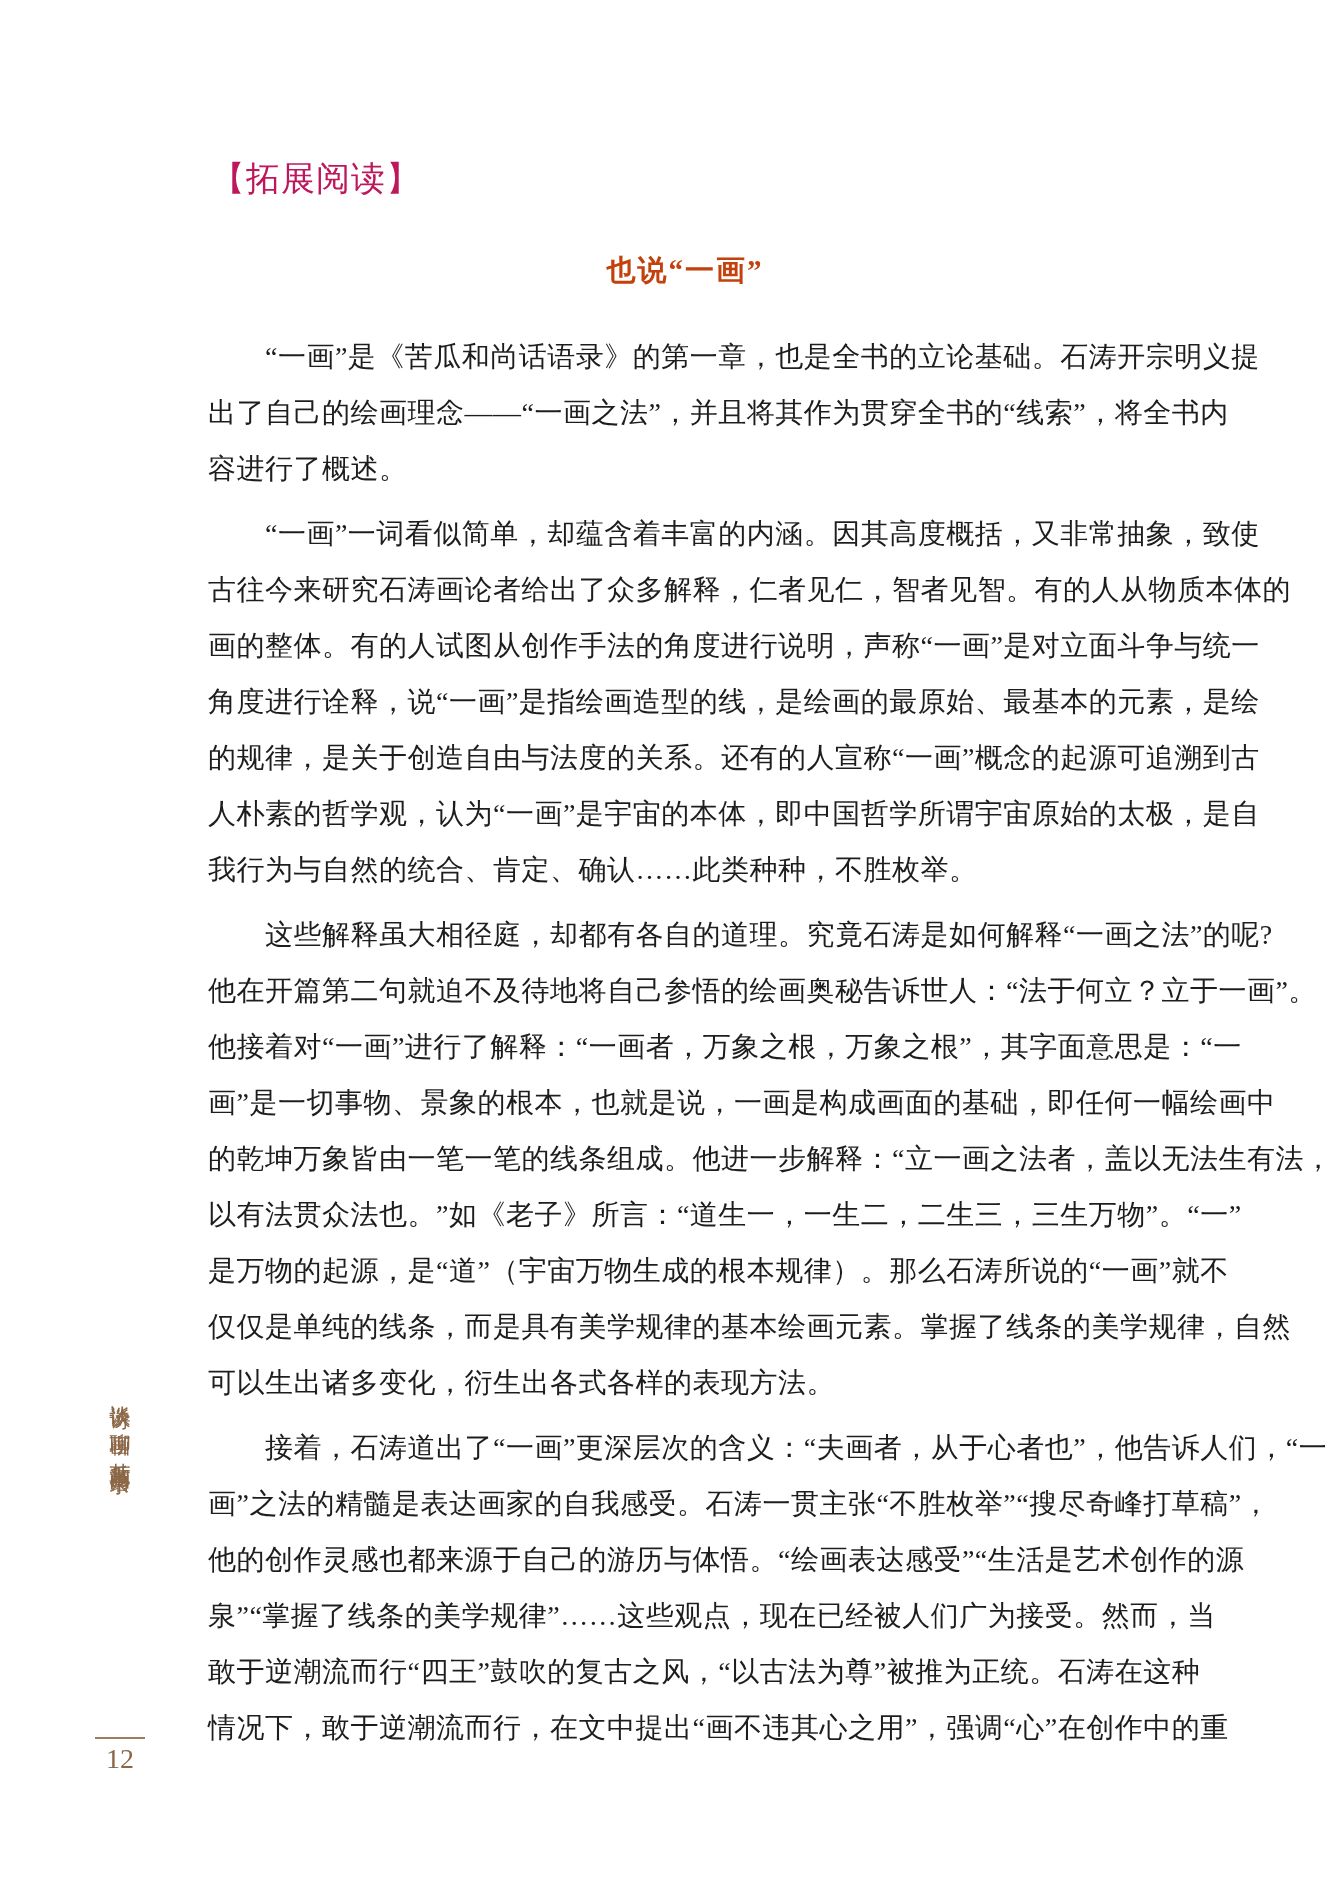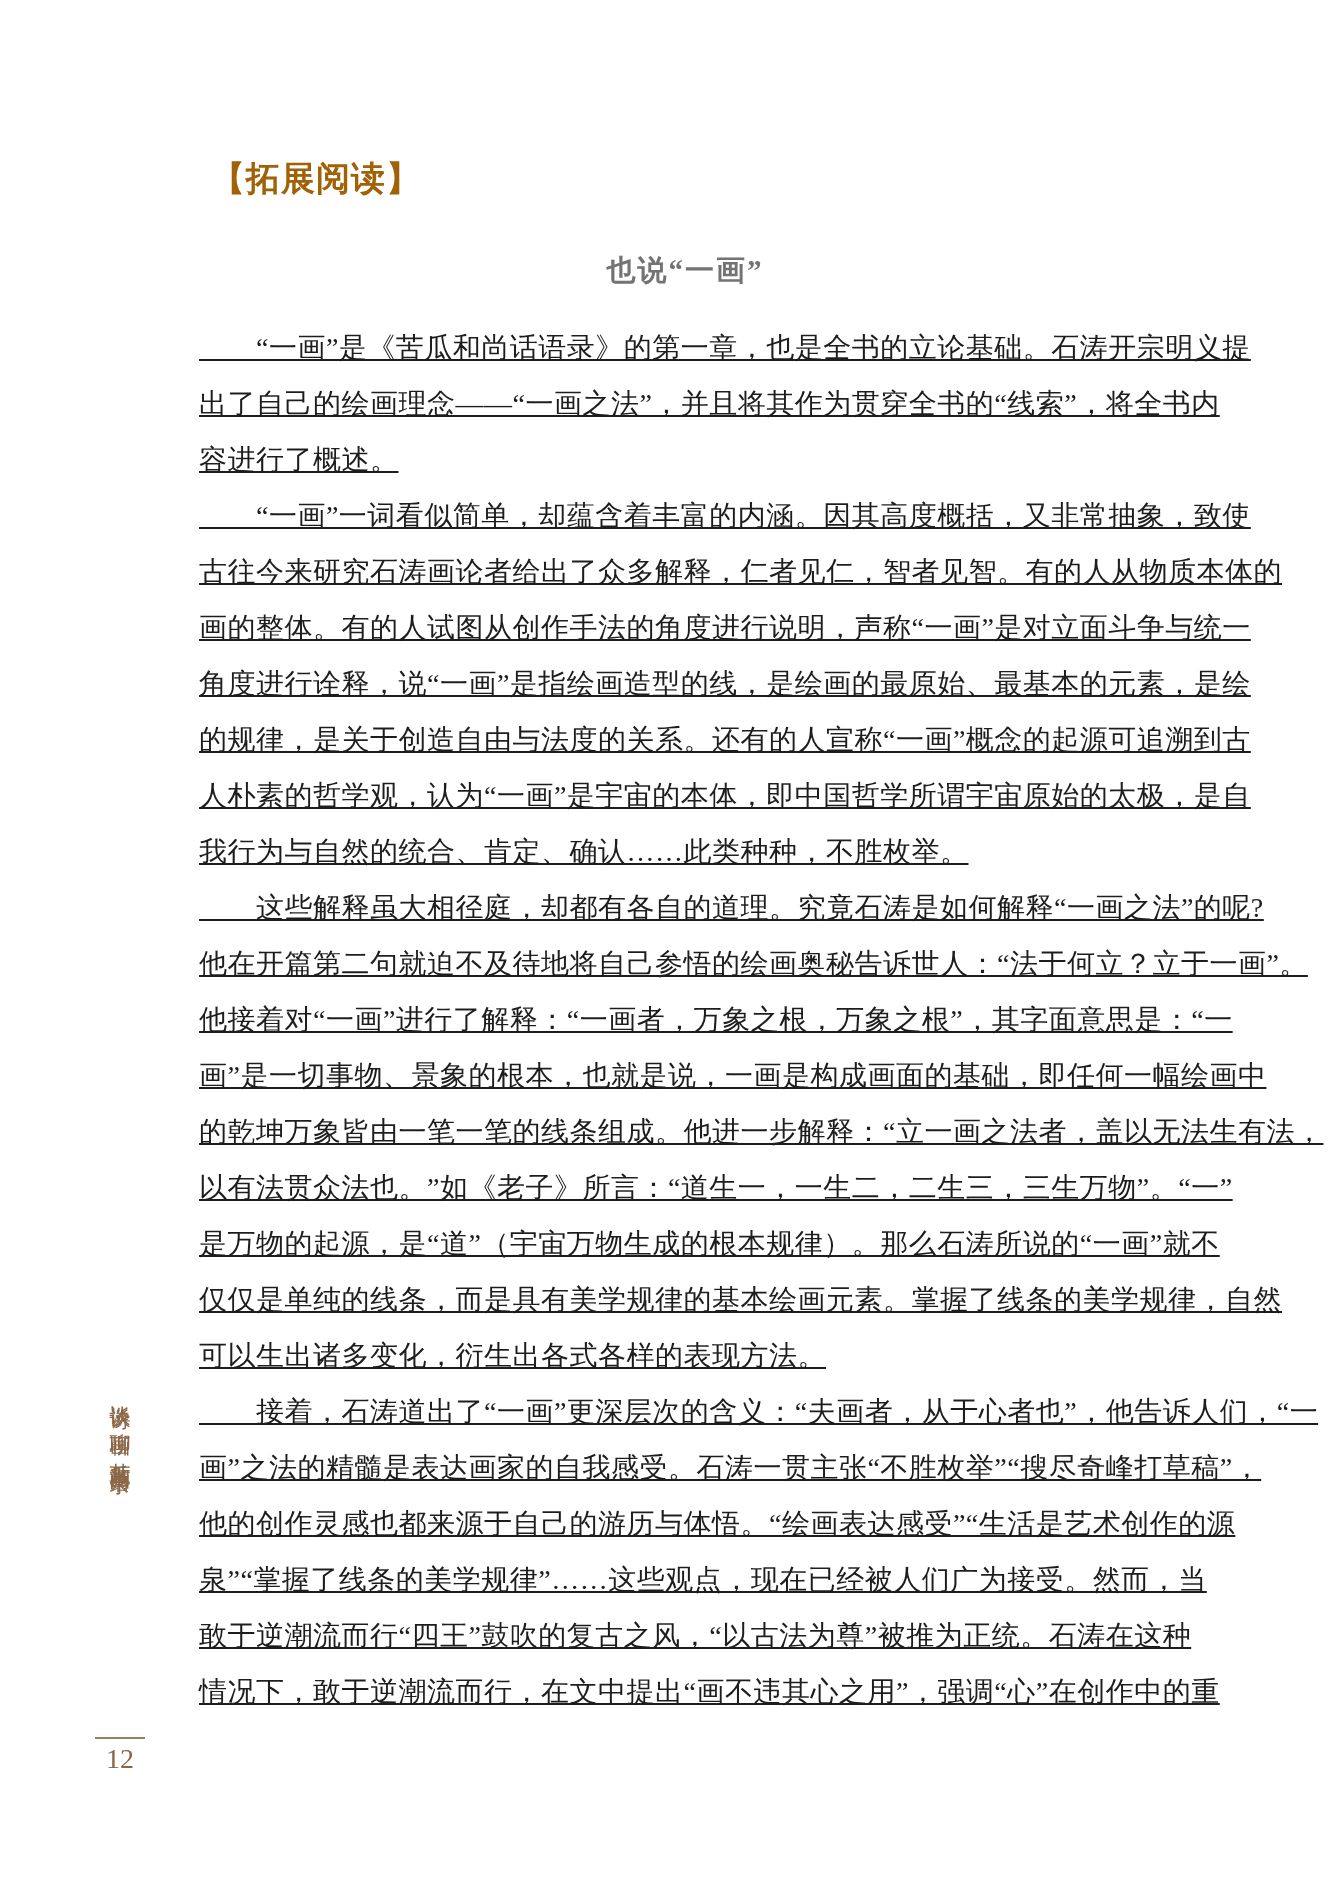--- a/index.html
+++ b/index.html
@@ -15,51 +15,50 @@
     background: #ffffff;
     overflow: hidden;
     font-family: "Liberation Serif", "DejaVu Serif", serif;
   }
   .section-header {
     position: absolute;
     left: 211px;
     top: 156px;
     font-size: 34px;
     line-height: 46px;
-    font-weight: bold;
-    color: #a16207;
+    font-weight: normal;
+    color: #be185d;
     letter-spacing: 1px;
     white-space: nowrap;
     text-align: center;
   }
   .article-title {
     position: absolute;
     left: 199px;
     top: 250px;
     width: 972px;
     text-align: center;
     font-size: 29px;
     line-height: 40px;
     font-weight: bold;
-    color: #737373;
+    color: #c2410c;
     letter-spacing: 2px;
     white-space: nowrap;
   }
   .body-text {
     position: absolute;
     left: 199px;
     top: 320px;
     width: 975px;
     color: #1d1d1d;
     font-size: 28px;
   }
   .paragraph {
-    margin: 0;
+    margin: 9px;
     padding: 0;
-    text-decoration: underline;
   }
   .text-line {
     height: 56px;
     line-height: 56px;
     white-space: nowrap;
     letter-spacing: 0.5px;
   }
   .sidebar-title {
     position: absolute;
     left: 102px;

